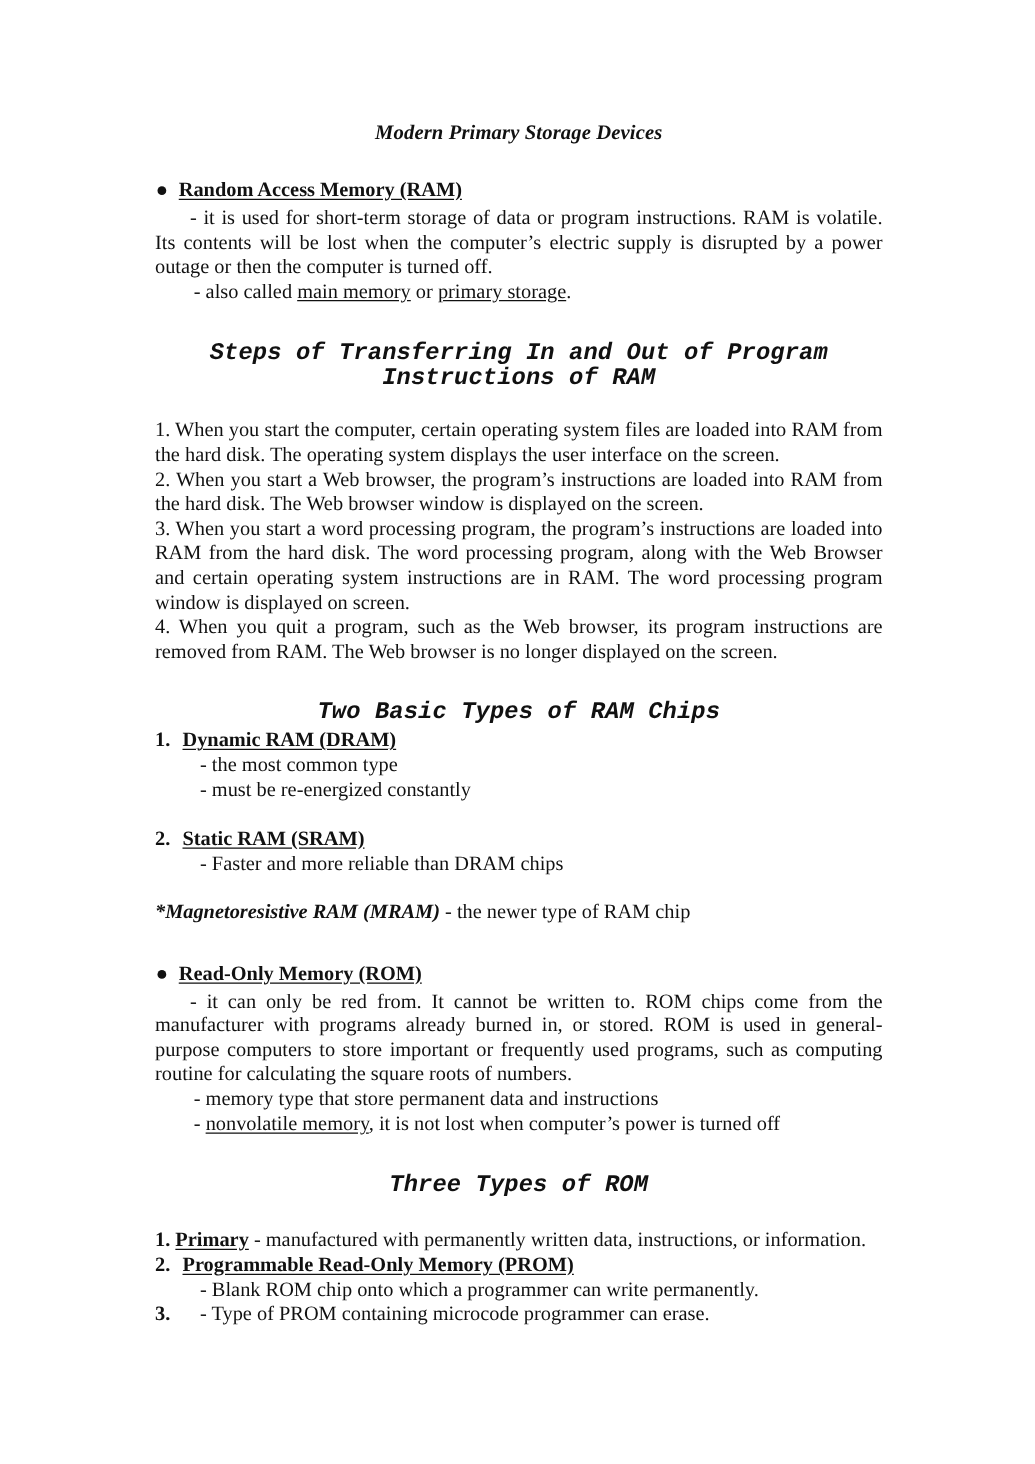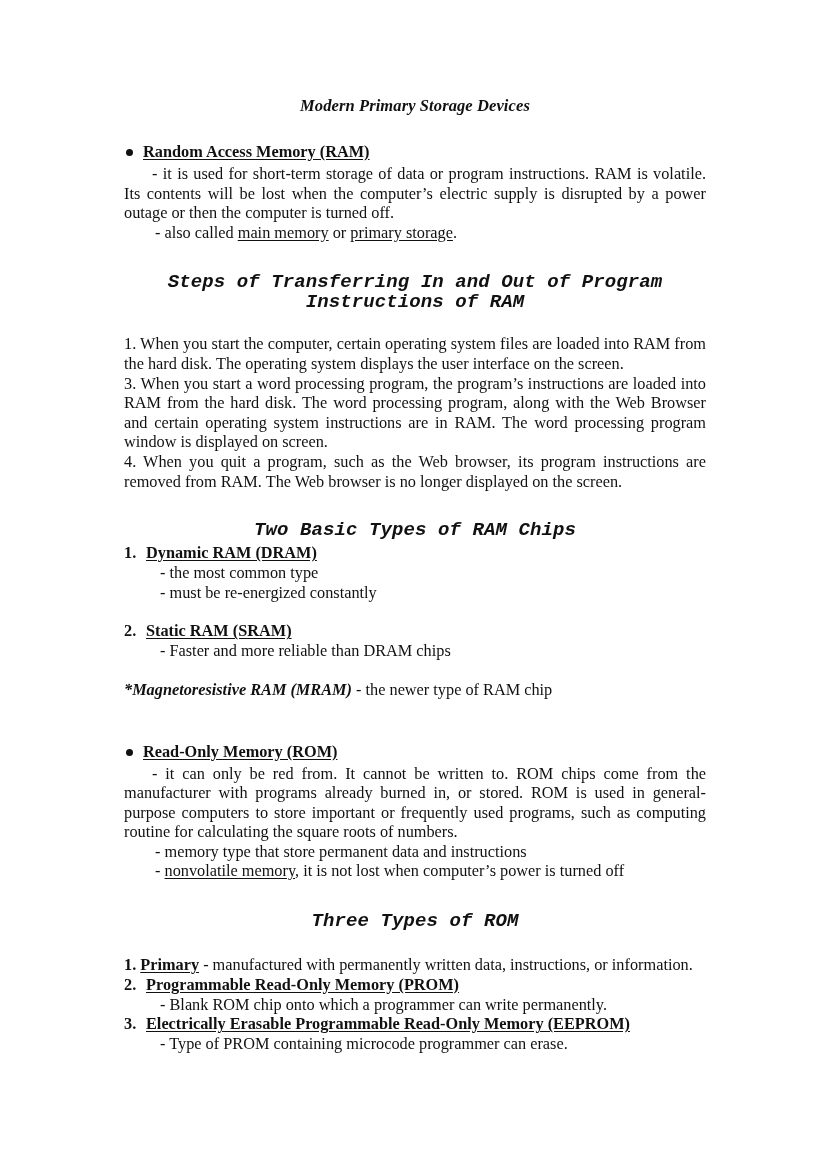--- a/index.html
+++ b/index.html
@@ -65,21 +65,21 @@
     font-size: 16.3px;
     line-height: 19.6px;
     text-align: justify;
     margin: 0;
   }
 
   
   .bullet-row {
     position: relative;
     padding-left: 19px;
-    margin: 12px 0 2px 0;
+    margin: 0 0 2px 0;
   }
   .bullet-dot {
     position: absolute;
     left: 2px;
     top: 7px;
     width: 7px;
     height: 7px;
     background: #111111;
     border-radius: 50%;
   }
@@ -155,20 +155,21 @@
     </div>
 
     <p class="para lead-indent">- it is used for short-term storage of data or program    instructions. RAM is volatile. Its contents will be lost when the computer’s electric supply is disrupted by a power outage or then the computer is turned off.</p>
 
 
     <p class="sub-item"><span>- also called </span><span class="u">main memory</span><span> or </span><span class="u">primary storage</span><span>.</span></p>
 
     <div class="section-heading sh-gap-lg">Steps of Transferring In and Out of Program Instructions of RAM</div>
 
     <p class="num-para">1.  When you start the computer, certain operating system files are loaded into RAM from the hard disk. The operating system displays the user interface on the screen.</p>
+    <p class="num-para">2.  When you start a Web browser, the program’s instructions are loaded into RAM from the hard disk. The Web browser window is displayed on the screen.</p>
     <p class="num-para">3.  When you start a word processing program, the program’s instructions are loaded into RAM from the hard disk. The word processing program, along with the Web Browser and certain operating system instructions are in RAM. The word processing program window is displayed on screen.</p>
     <p class="num-para">4.  When you quit a program, such as the Web browser, its program instructions are removed from RAM. The Web browser is no longer displayed on the screen.</p>
 
     <div class="section-heading sh-gap-tight">Two Basic Types of RAM Chips</div>
 
     <div class="num-item">
       <span class="num-marker">1.</span>
       <span class="num-title">Dynamic RAM (DRAM)</span>
     </div>
     <p class="sub-item sub-item-deep">- the most common type</p>
@@ -204,18 +205,17 @@
     <p class="num-para"><span class="inline-num">1.</span><span>&nbsp;</span><span class="inline-term">Primary</span><span> - manufactured with permanently written data, instructions, or information.</span></p>
 
     <div class="num-item">
       <span class="num-marker">2.</span>
       <span class="num-title">Programmable Read-Only Memory (PROM)</span>
     </div>
     <p class="sub-item sub-item-deep">- Blank ROM chip onto which a programmer can write permanently.</p>
 
     <div class="num-item">
       <span class="num-marker">3.</span>
-      <span class="num-title">Electrically Erasable Programmable Read-Only Memory (EEPROM)</span>
     </div>
     <p class="sub-item sub-item-deep">- Type of PROM containing microcode programmer can erase.</p>
 
   </div>
 </div>
 
 </body></html>

